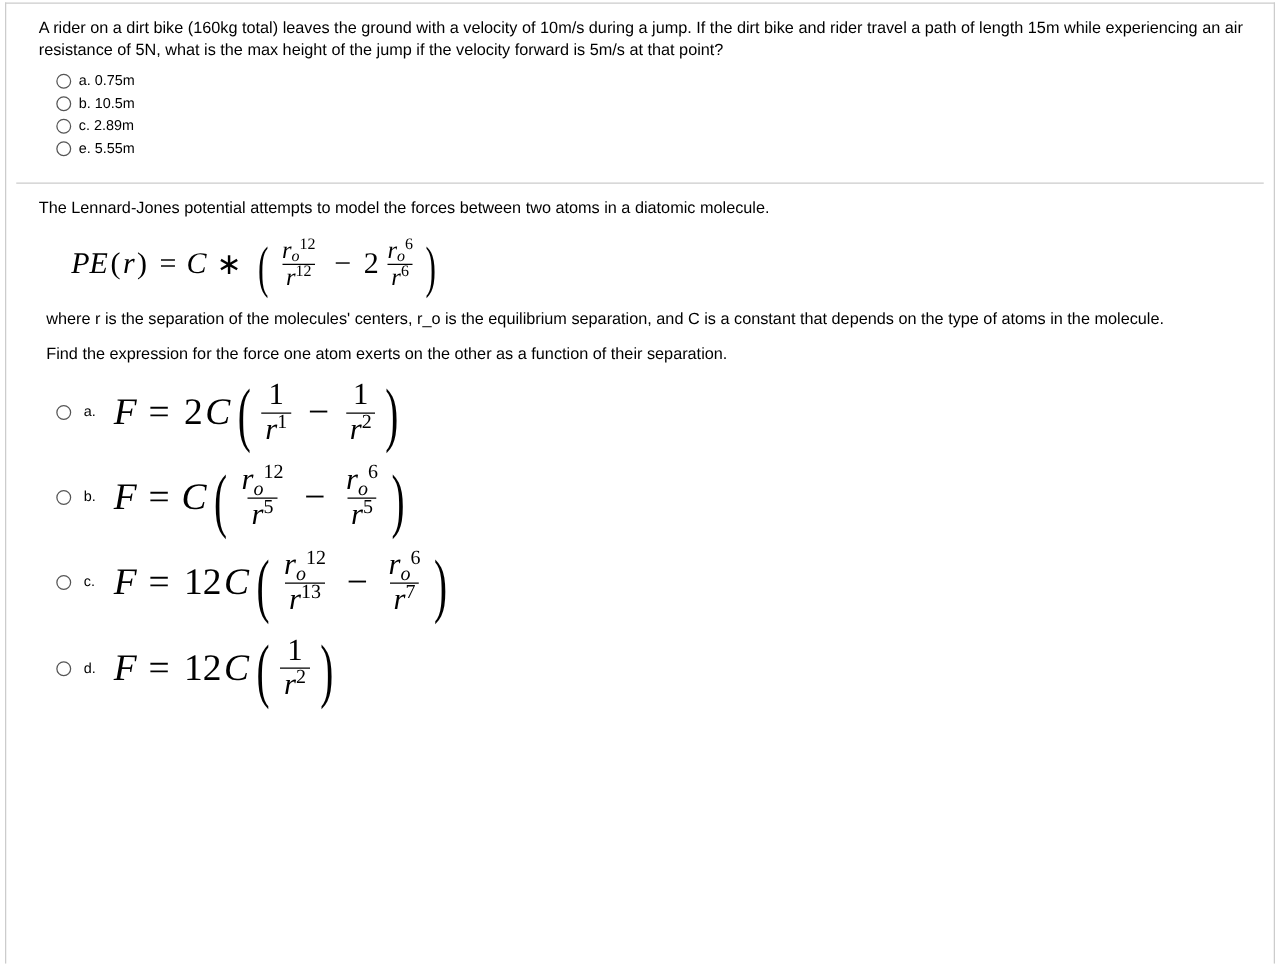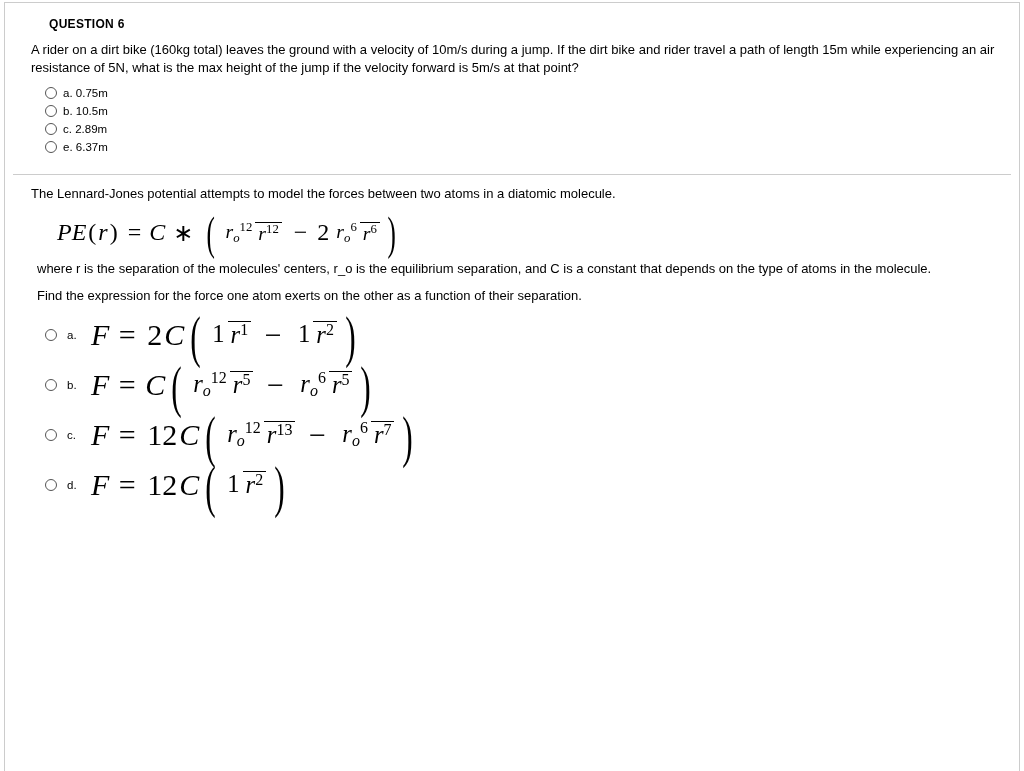--- a/index.html
+++ b/index.html
@@ -77,21 +77,21 @@
     align-items: center;
     gap: 2px;
     white-space: nowrap;
   }
   .math .rm { font-style: normal; }
   .math-big {
     font-size: 24px;
   }
   .frac {
     display: inline-flex;
-    flex-direction: row;
+    flex-direction: column;
     align-items: center;
     vertical-align: middle;
     font-size: 0.82em;
     line-height: 1;
     margin: 0 2px;
   }
   .frac .num { padding: 0 3px 1px 3px; }
   .frac .den { border-top: 1.2px solid #000; padding: 1px 3px 0 3px; }
   .sup { font-size: 0.65em; position: relative; top: -0.55em; font-style: normal;}
   .sub { font-size: 0.65em; position: relative; top: 0.28em; font-style: italic;}
@@ -112,38 +112,37 @@
     padding: 4px 0 4px 6px;
     line-height: 1.5;
   }
 </style>
 </head>
 <body>
 
 <div class="outer-border">
 
   <div class="question-block">
-    <div class="q-header">QUESTION 6</div>
     <div class="q-body">
       <div class="q-prompt">A rider on a dirt bike (160kg total) leaves the ground with a velocity of 10m/s during a jump. If the dirt bike and rider travel a path of length 15m while experiencing an air resistance of 5N, what is the max height of the jump if the velocity forward is 5m/s at that point?</div>
       <div class="option-row">
         <input type="radio" class="radio" name="q6" style="">
         <span class="opt-label">a. 0.75m</span>
       </div>
       <div class="option-row">
         <input type="radio" class="radio" name="q6" style="">
         <span class="opt-label">b. 10.5m</span>
       </div>
       <div class="option-row">
         <input type="radio" class="radio" name="q6" style="">
         <span class="opt-label">c. 2.89m</span>
       </div>
       <div class="option-row">
         <input type="radio" class="radio" name="q6" style="">
-        <span class="opt-label">e. 6.37m</span>
+        <span class="opt-label">e. 5.55m</span>
       </div>
     </div>
   </div>
 
   <hr class="hr">
 
   <div class="question-block">
     <div class="q-body">
       <div class="q-prompt">The Lennard-Jones potential attempts to model the forces between two atoms in a diatomic molecule.</div>
 

